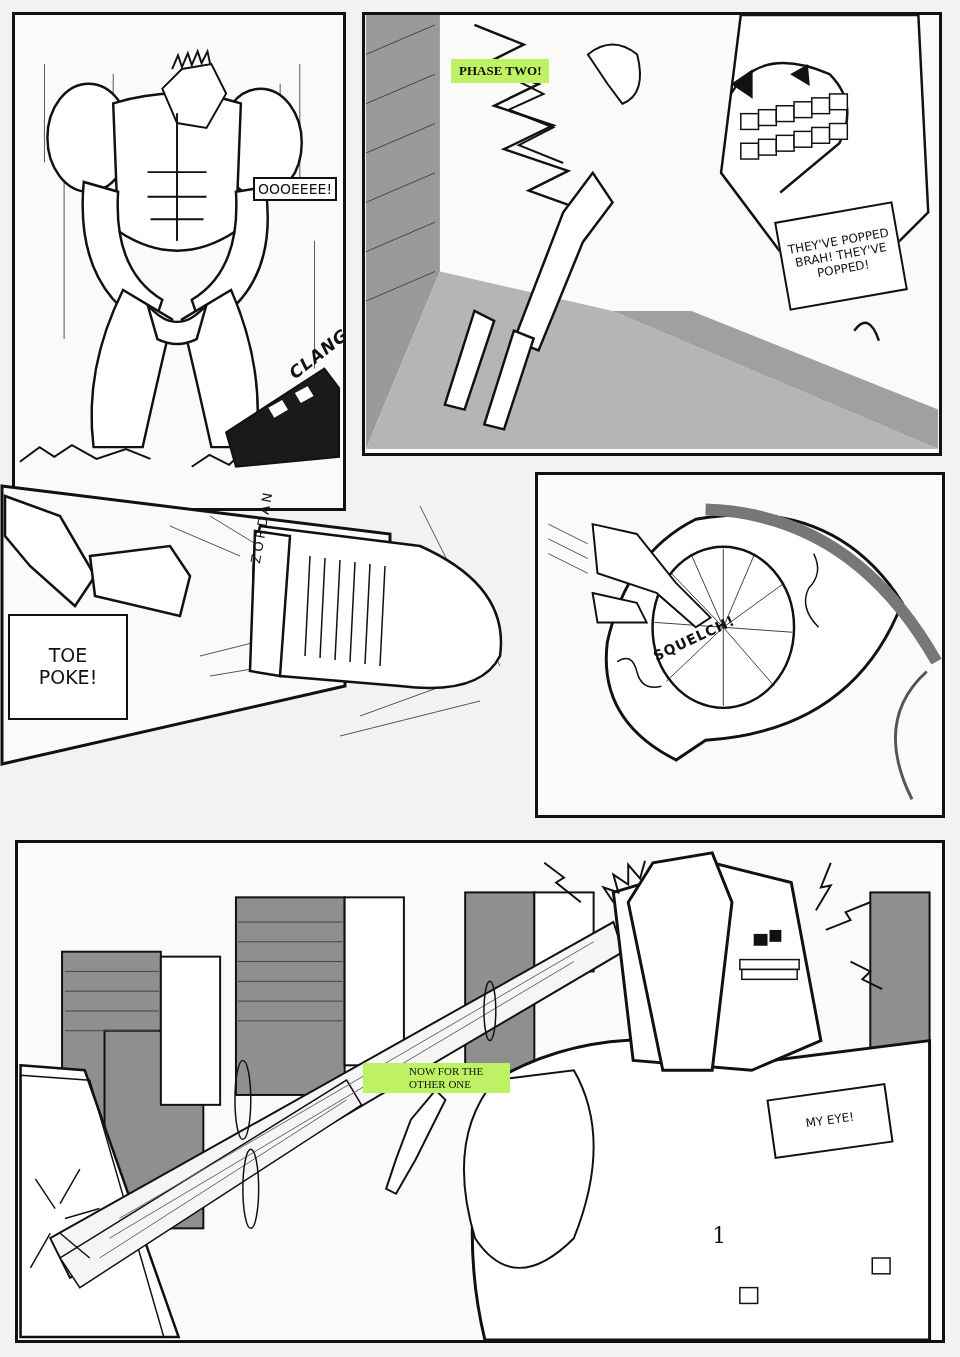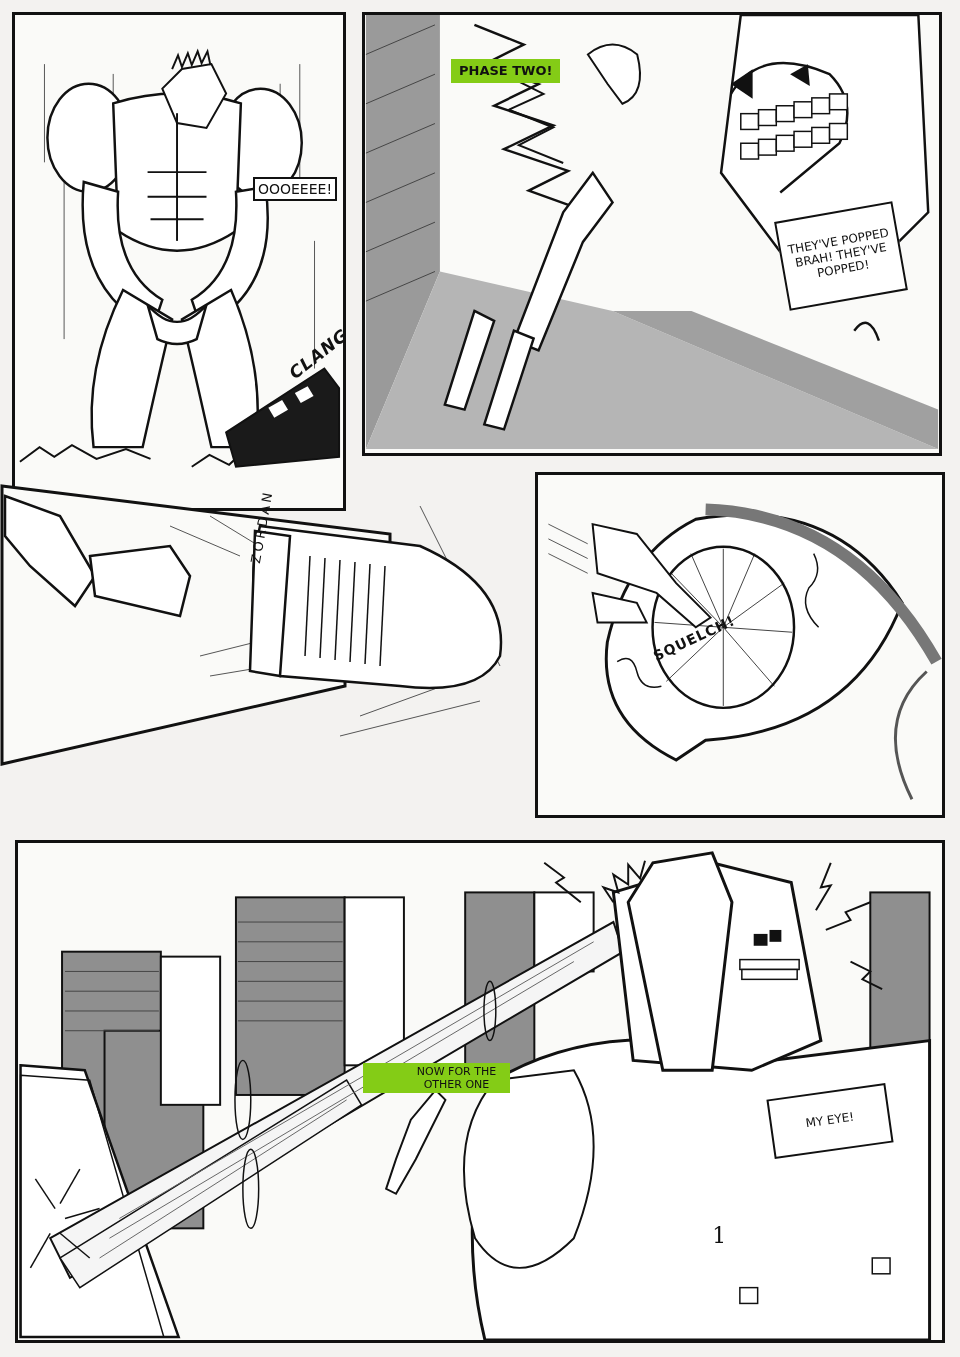--- a/index.html
+++ b/index.html
@@ -12,22 +12,22 @@
       position: absolute; background: #fafaf8; border: 3px solid #111;
       box-sizing: border-box; overflow: hidden;
     }
     .panel svg { position: absolute; left: 0; top: 0; width: 100%; height: 100%; }
     .bubble {
       position: absolute; background: #fff; border: 2px solid #111;
       color: #111; text-align: center; line-height: 1.15; box-sizing: border-box;
       display: flex; align-items: center; justify-content: center;
     }
     .caption-plain {
-      position: absolute; background: #84cc16; color: #111; text-align: center;
-      line-height: 1.2; box-sizing: border-box; padding: 2px 6px;
+      position: absolute; background: #bef264; color: #111; text-align: left;
+      line-height: 1.2; box-sizing: border-box; padding: 2px 6px; font-family: Liberation Serif, serif;
     }
     .sfx {
       position: absolute; font-weight: bold; color: #111;
       font-family: "DejaVu Sans", sans-serif; letter-spacing: 1px;
     }
     .page-root { position: absolute; inset: 0; }
   </style>
 </head>
 <body>
 
@@ -171,20 +171,23 @@
           <line x1="325" y1="82" x2="320" y2="182"></line>
         <line x1="340" y1="84" x2="335" y2="184"></line>
           <line x1="355" y1="86" x2="350" y2="186"></line>
         <line x1="370" y1="88" x2="365" y2="188"></line>
           <line x1="385" y1="90" x2="380" y2="190"></line>
       </g>
     </svg>
     <div class="sfx" style="left:248px; top:86px; font-size:13px; transform:rotate(-80deg); transform-origin:left top; letter-spacing:3px; font-weight:normal;">
       <span>ZORDAN</span>
     </div>
+    <div class="bubble" style="left:8px; top:138px; width:120px; height:106px; font-size:19px; padding:8px; font-family:'DejaVu Sans', sans-serif;">
+      <span style="max-width:70px; display:block;">TOE POKE!</span>
+    </div>
   </div>
 
   <div class="panel" style="left:535px; top:472px; width:410px; height:346px;">
     <svg viewBox="0 0 410 346">
 
       <path d="M160 45 Q300 20 370 130 Q320 260 170 270 L140 290 Q60 250 70 170 Q90 80 160 45 Z" fill="#fff" stroke="#111" stroke-width="3"></path>
       <path d="M170 35 Q320 40 405 190" stroke="#777" stroke-width="12" fill="none"></path>
       <path d="M380 330 Q340 250 395 200" stroke="#555" stroke-width="3" fill="none"></path>
 
       <ellipse cx="188" cy="155" rx="72" ry="82" fill="#fff" stroke="#111" stroke-width="2.5"></ellipse>

